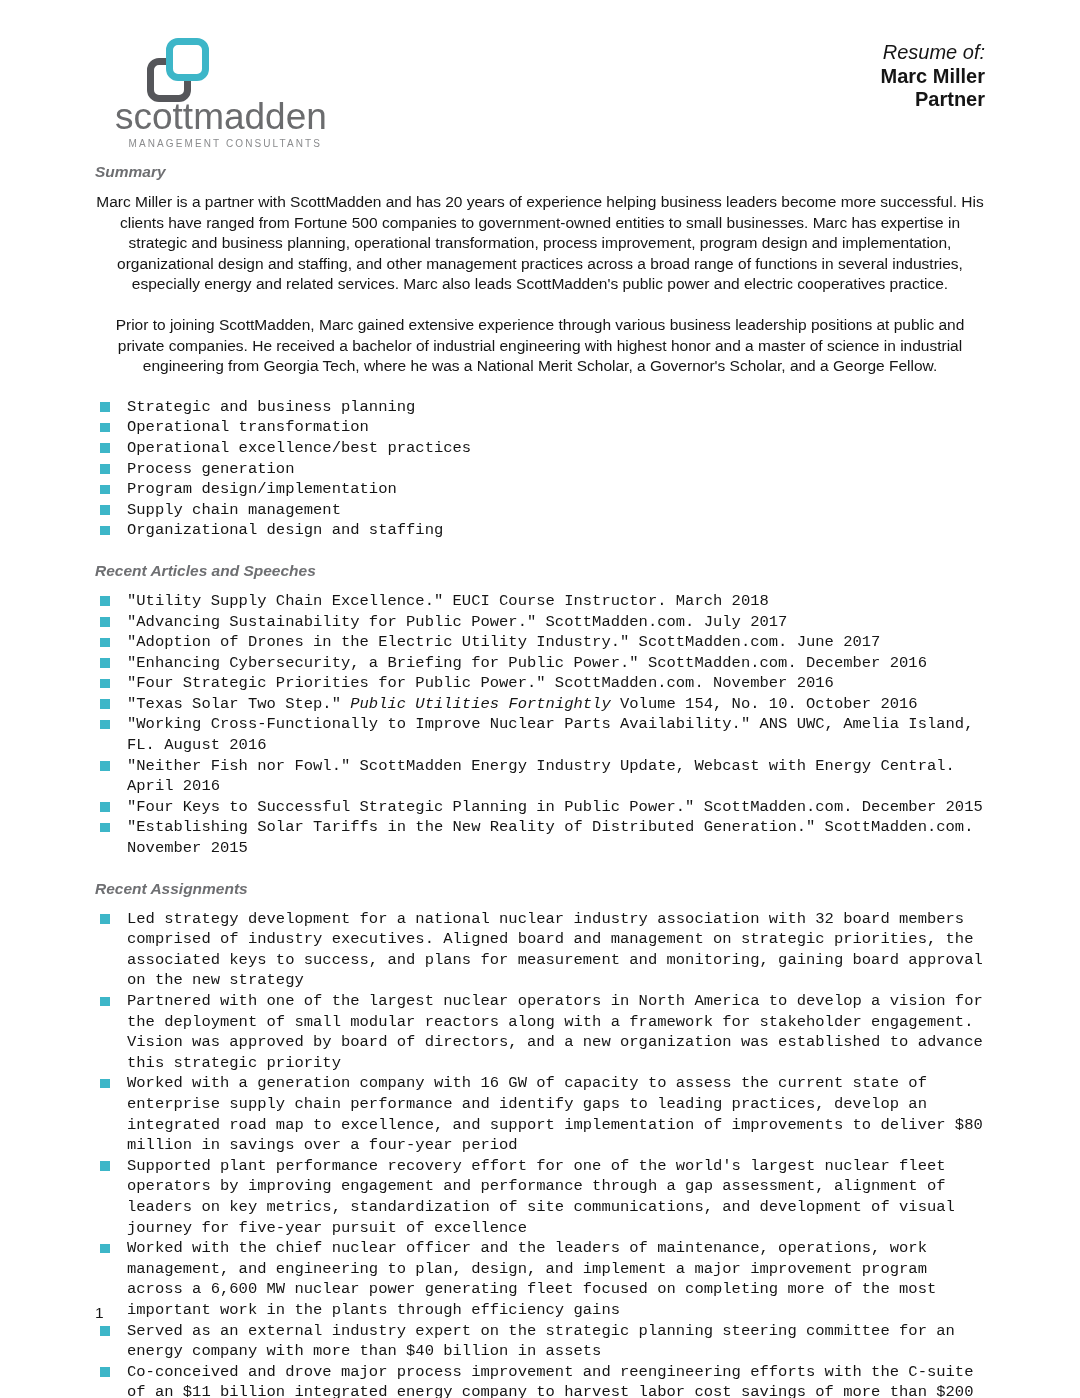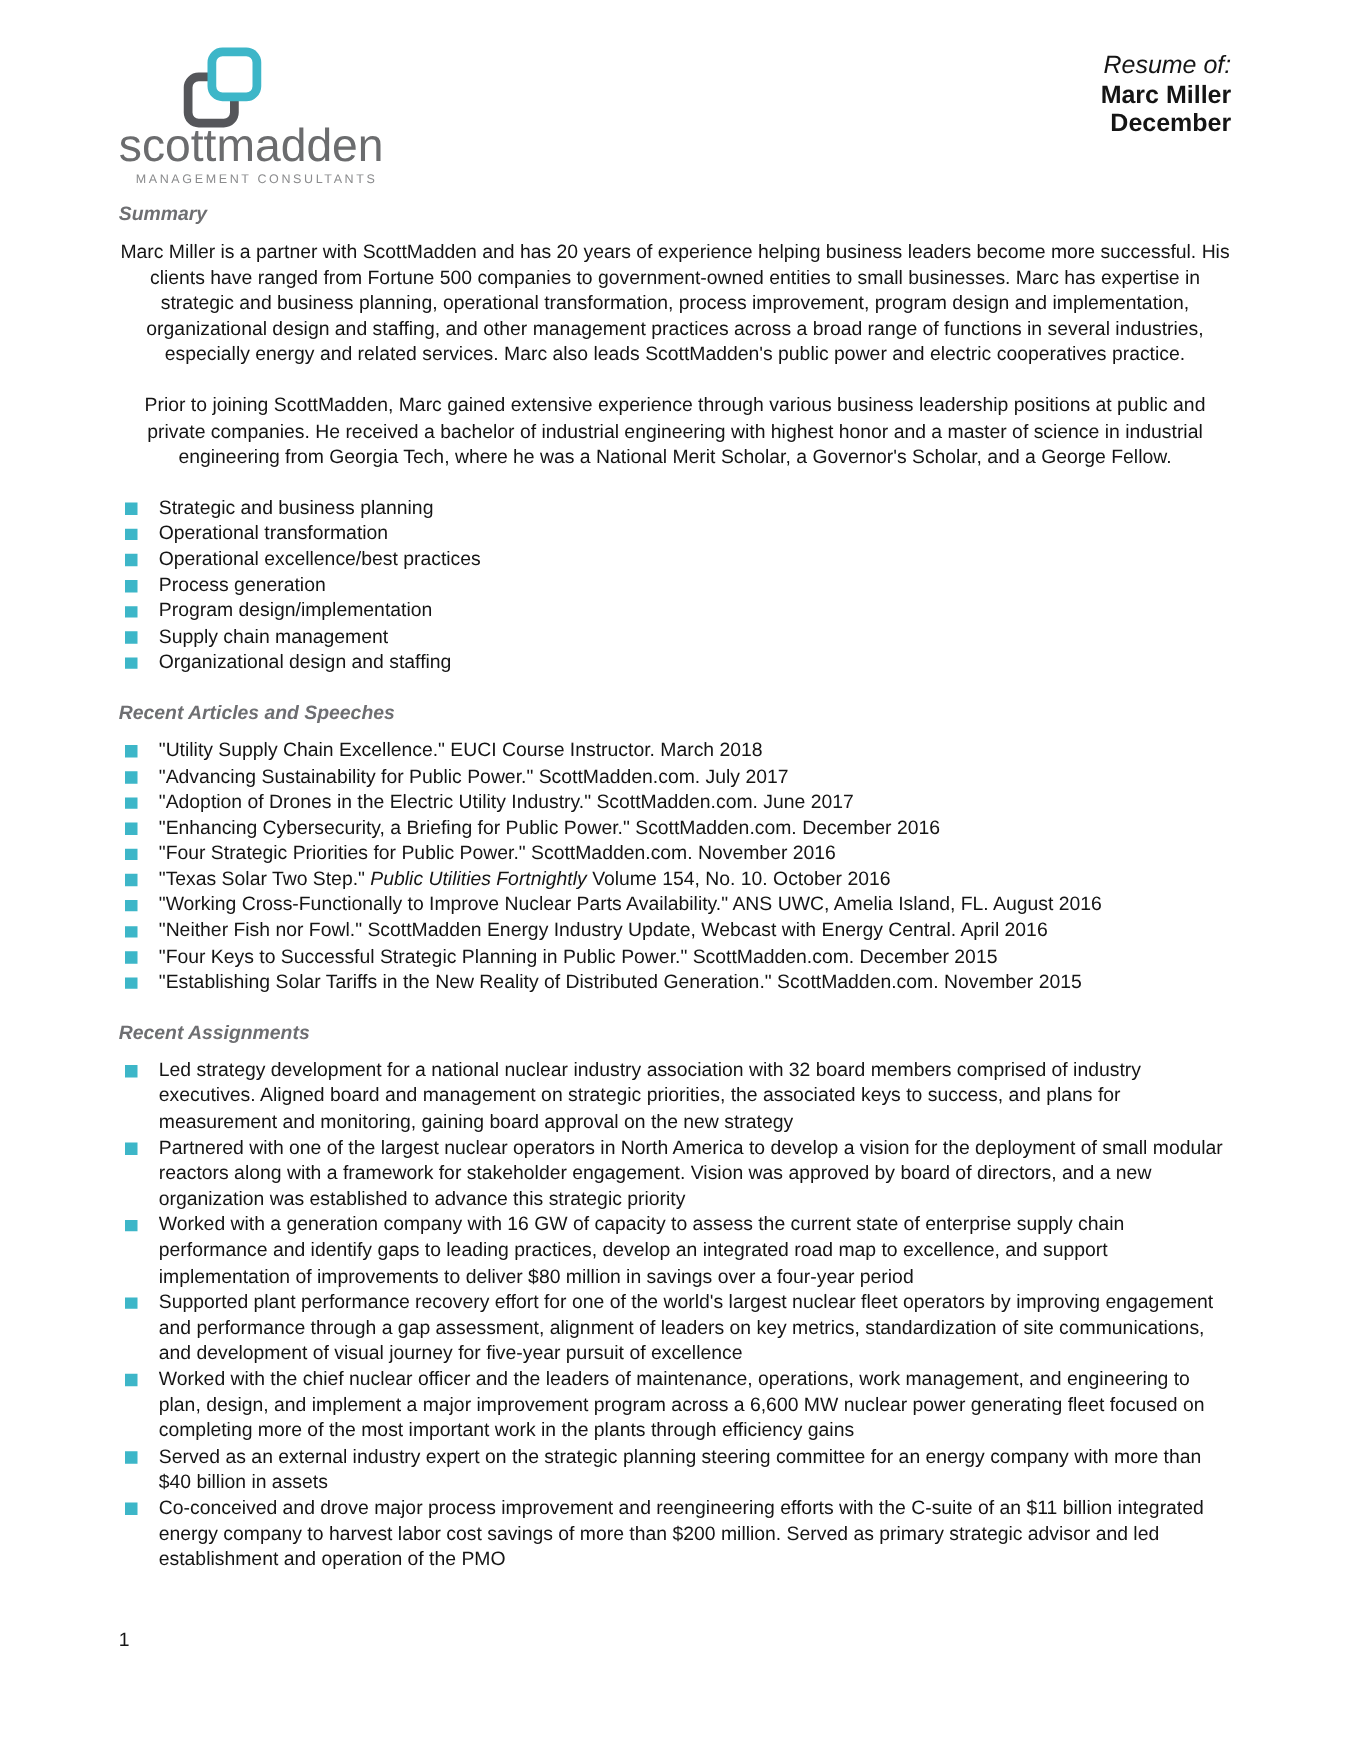--- a/index.html
+++ b/index.html
@@ -15,41 +15,41 @@
     color: #151515;
   }
 
   
   .header { display: flex; justify-content: space-between; align-items: flex-start; margin-bottom: 10px; }
   .logo-block { display: inline-block; }
   .logo-icon { position: relative; width: 82px; height: 64px; margin-left: 52px; }
   .logo-icon .sq { position: absolute; box-sizing: border-box; border-radius: 12px; }
   .sq-dark { width: 44px; height: 44px; border: 7px solid #55565a; left: 0; top: 20px; }
   .sq-teal { width: 43px; height: 43px; border: 7px solid #3db6c8; left: 19px; top: 0; background: #ffffff; }
-  .logo-text-col { width: 207px; }
+  .logo-text-col { width: 207px; margin-left: 20px; }
   .logo-brand { font-size: 37px; line-height: 36px; color: #6b6c6e; letter-spacing: 0px; margin-top: -3px; }
   .logo-tagline { font-size: 10px; color: #8a8b8d; letter-spacing: 2.1px; text-align: right; margin-top: 3px; white-space: nowrap; }
 
   .resume-block { text-align: right; font-size: 20px; line-height: 23.5px; padding-top: 3px; }
   .resume-of { font-style: italic; }
   .resume-name, .resume-title { font-weight: 700; }
 
   
   .section-heading {
     color: #6e6f72;
     font-style: italic;
     font-weight: 700;
     font-size: 15.5px;
     margin: 21px 0 11px 0;
   }
   .first-heading { margin-top: 14px; font-style: italic; }
 
   .body-text { font-size: 15.5px; line-height: 20.6px; margin: 0 0 20px 0; text-align: center; }
 
-  ul.bullet-list { list-style: none; margin: 0 0 4px 0; padding: 0; font-size: 15.5px; line-height: 20.6px; }
+  ul.bullet-list { list-style: none; margin: 0 0 4px 0; padding: 0; font-size: 15.5px; line-height: 20.6px; font-family: Liberation Mono, monospace; }
   ul.bullet-list li { position: relative; padding-left: 32px; }
   .bullet {
     position: absolute; left: 5px; top: 5.5px;
     width: 9.5px; height: 9.5px; background: #3db6c8;
   }
   .it { font-style: italic; }
 
   .page-number { position: absolute; left: 95px; top: 1304px; font-size: 15.5px; }
 </style>
 </head>
@@ -64,21 +64,21 @@
         <div class="sq sq-teal"></div>
       </div>
       <div class="logo-text-col">
         <div class="logo-brand">scottmadden</div>
         <div class="logo-tagline">MANAGEMENT CONSULTANTS</div>
       </div>
     </div>
     <div class="resume-block">
       <div class="resume-of">Resume of:</div>
       <div class="resume-name">Marc Miller</div>
-      <div class="resume-title">December</div>
+      <div class="resume-title">Partner</div>
     </div>
   </div>
 
   <div class="section">
     <h2 class="section-heading first-heading">Summary</h2>
     <p class="body-text">Marc Miller is a partner with ScottMadden and has 20 years of experience helping business leaders become more successful. His clients have ranged from Fortune 500 companies to government-owned entities to small businesses. Marc has expertise in strategic and business planning, operational transformation, process improvement, program design and implementation, organizational design and staffing, and other management practices across a broad range of functions in several industries, especially energy and related services. Marc also leads ScottMadden's public power and electric cooperatives practice.</p>
     <p class="body-text">Prior to joining ScottMadden, Marc gained extensive experience through various business leadership positions at public and private companies. He received a bachelor of industrial engineering with highest honor and a master of science in industrial engineering from Georgia Tech, where he was a National Merit Scholar, a Governor's Scholar, and a George Fellow.</p>
   </div>
 
   <div class="section">

